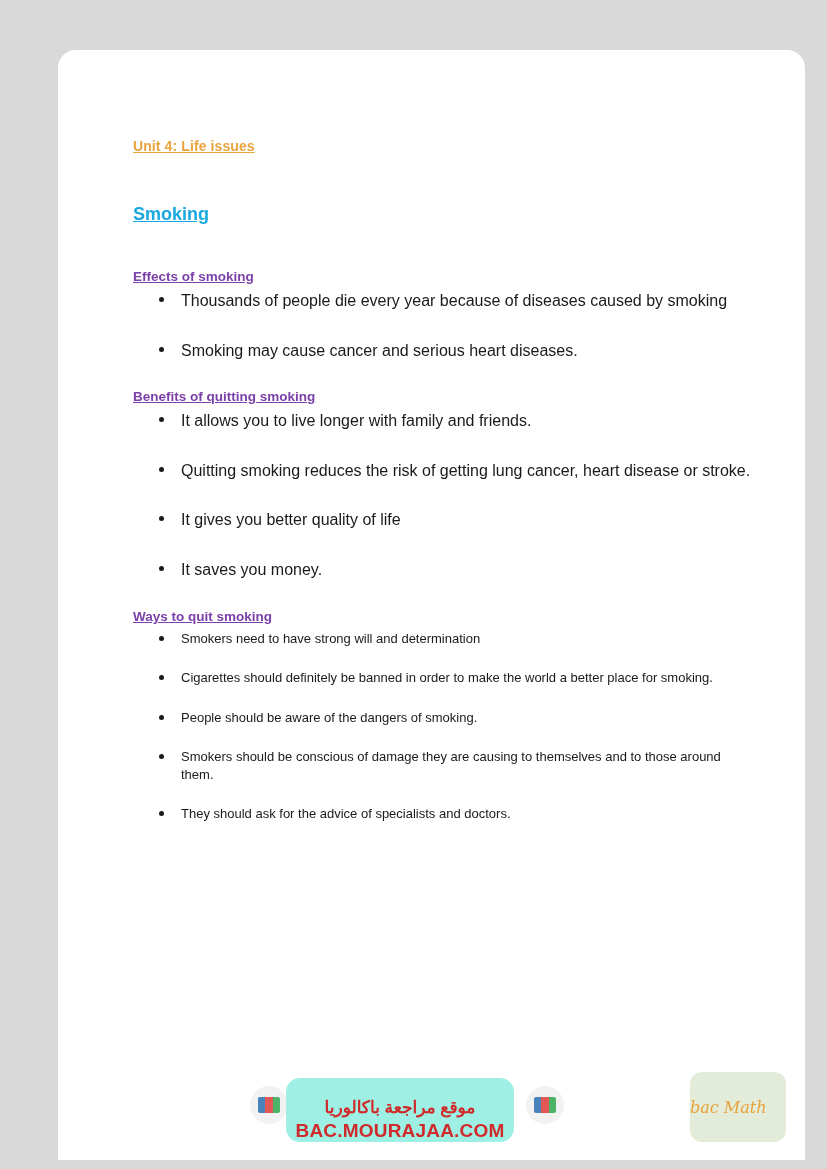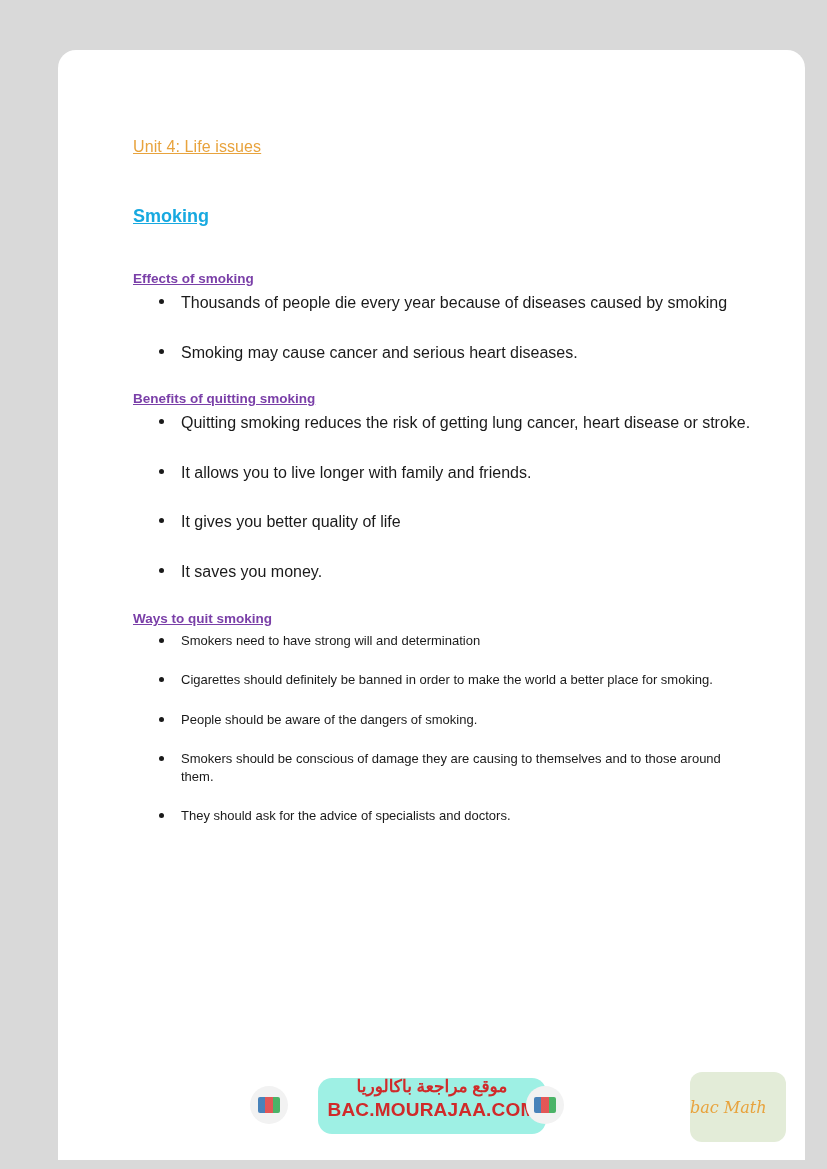--- a/index.html
+++ b/index.html
@@ -31,22 +31,22 @@
     border-radius: 18px 18px 0 0;
     box-shadow: 0 0 0 0 rgba(0,0,0,0);
   }
   .doc-body {
     position: absolute;
     left: 75px;
     top: 88px;
     width: 620px;
   }
   .unit-title {
-    font-size: 16px;
-    font-weight: normal;
+    font-size: 14px;
+    font-weight: bold;
     color: #e8a33d;
     text-decoration: underline;
     letter-spacing: 0.1px;
     margin: 0 0 50px 0;
   }
   .section-title {
     font-size: 18px;
     font-weight: bold;
     color: #17a9e0;
     text-decoration: underline;
@@ -102,28 +102,27 @@
     left: 0;
     bottom: 18px;
     width: 747px;
     height: 72px;
   }
   .wm-center {
     position: absolute;
     left: 228px;
     top: 8px;
     width: 228px;
-    height: 56px;
+    height: 64px;
     background: #9ef0e4;
     border-radius: 14px;
     display: flex;
     flex-direction: column;
     align-items: center;
-    justify-content: flex-start;
-    margin-left: 32px;
+    justify-content: flex-end;
   }
   .wm-arabic {
     color: #d02a2a;
     font-size: 17px;
     font-weight: bold;
     direction: rtl;
     line-height: 1.1;
   }
   .wm-url {
     color: #d02a2a;
@@ -183,22 +182,22 @@
       <div class="section-title">Smoking</div>
 
       <div class="sub-title">Effects of smoking</div>
       <ul class="bullets list-effects">
         <li>Thousands of people die every year because of diseases caused by smoking</li>
         <li>Smoking may cause cancer and serious heart diseases.</li>
       </ul>
 
       <div class="sub-title">Benefits of quitting smoking</div>
       <ul class="bullets list-benefits">
+        <li>It allows you to live longer with family and friends.</li>
         <li>Quitting smoking reduces the risk of getting lung cancer, heart disease or stroke.</li>
-        <li>It allows you to live longer with family and friends.</li>
         <li>It gives you better quality of life</li>
         <li>It saves you money.</li>
       </ul>
 
       <div class="sub-title">Ways to quit smoking</div>
       <ul class="bullets tight list-ways">
         <li>Smokers need to have strong will and determination</li>
         <li>Cigarettes should definitely be banned in order to make the world a better place for smoking.</li>
         <li>People should be aware of the dangers of smoking.</li>
         <li class="two-line">Smokers should be conscious of damage they are causing to themselves and to those around them.</li>

